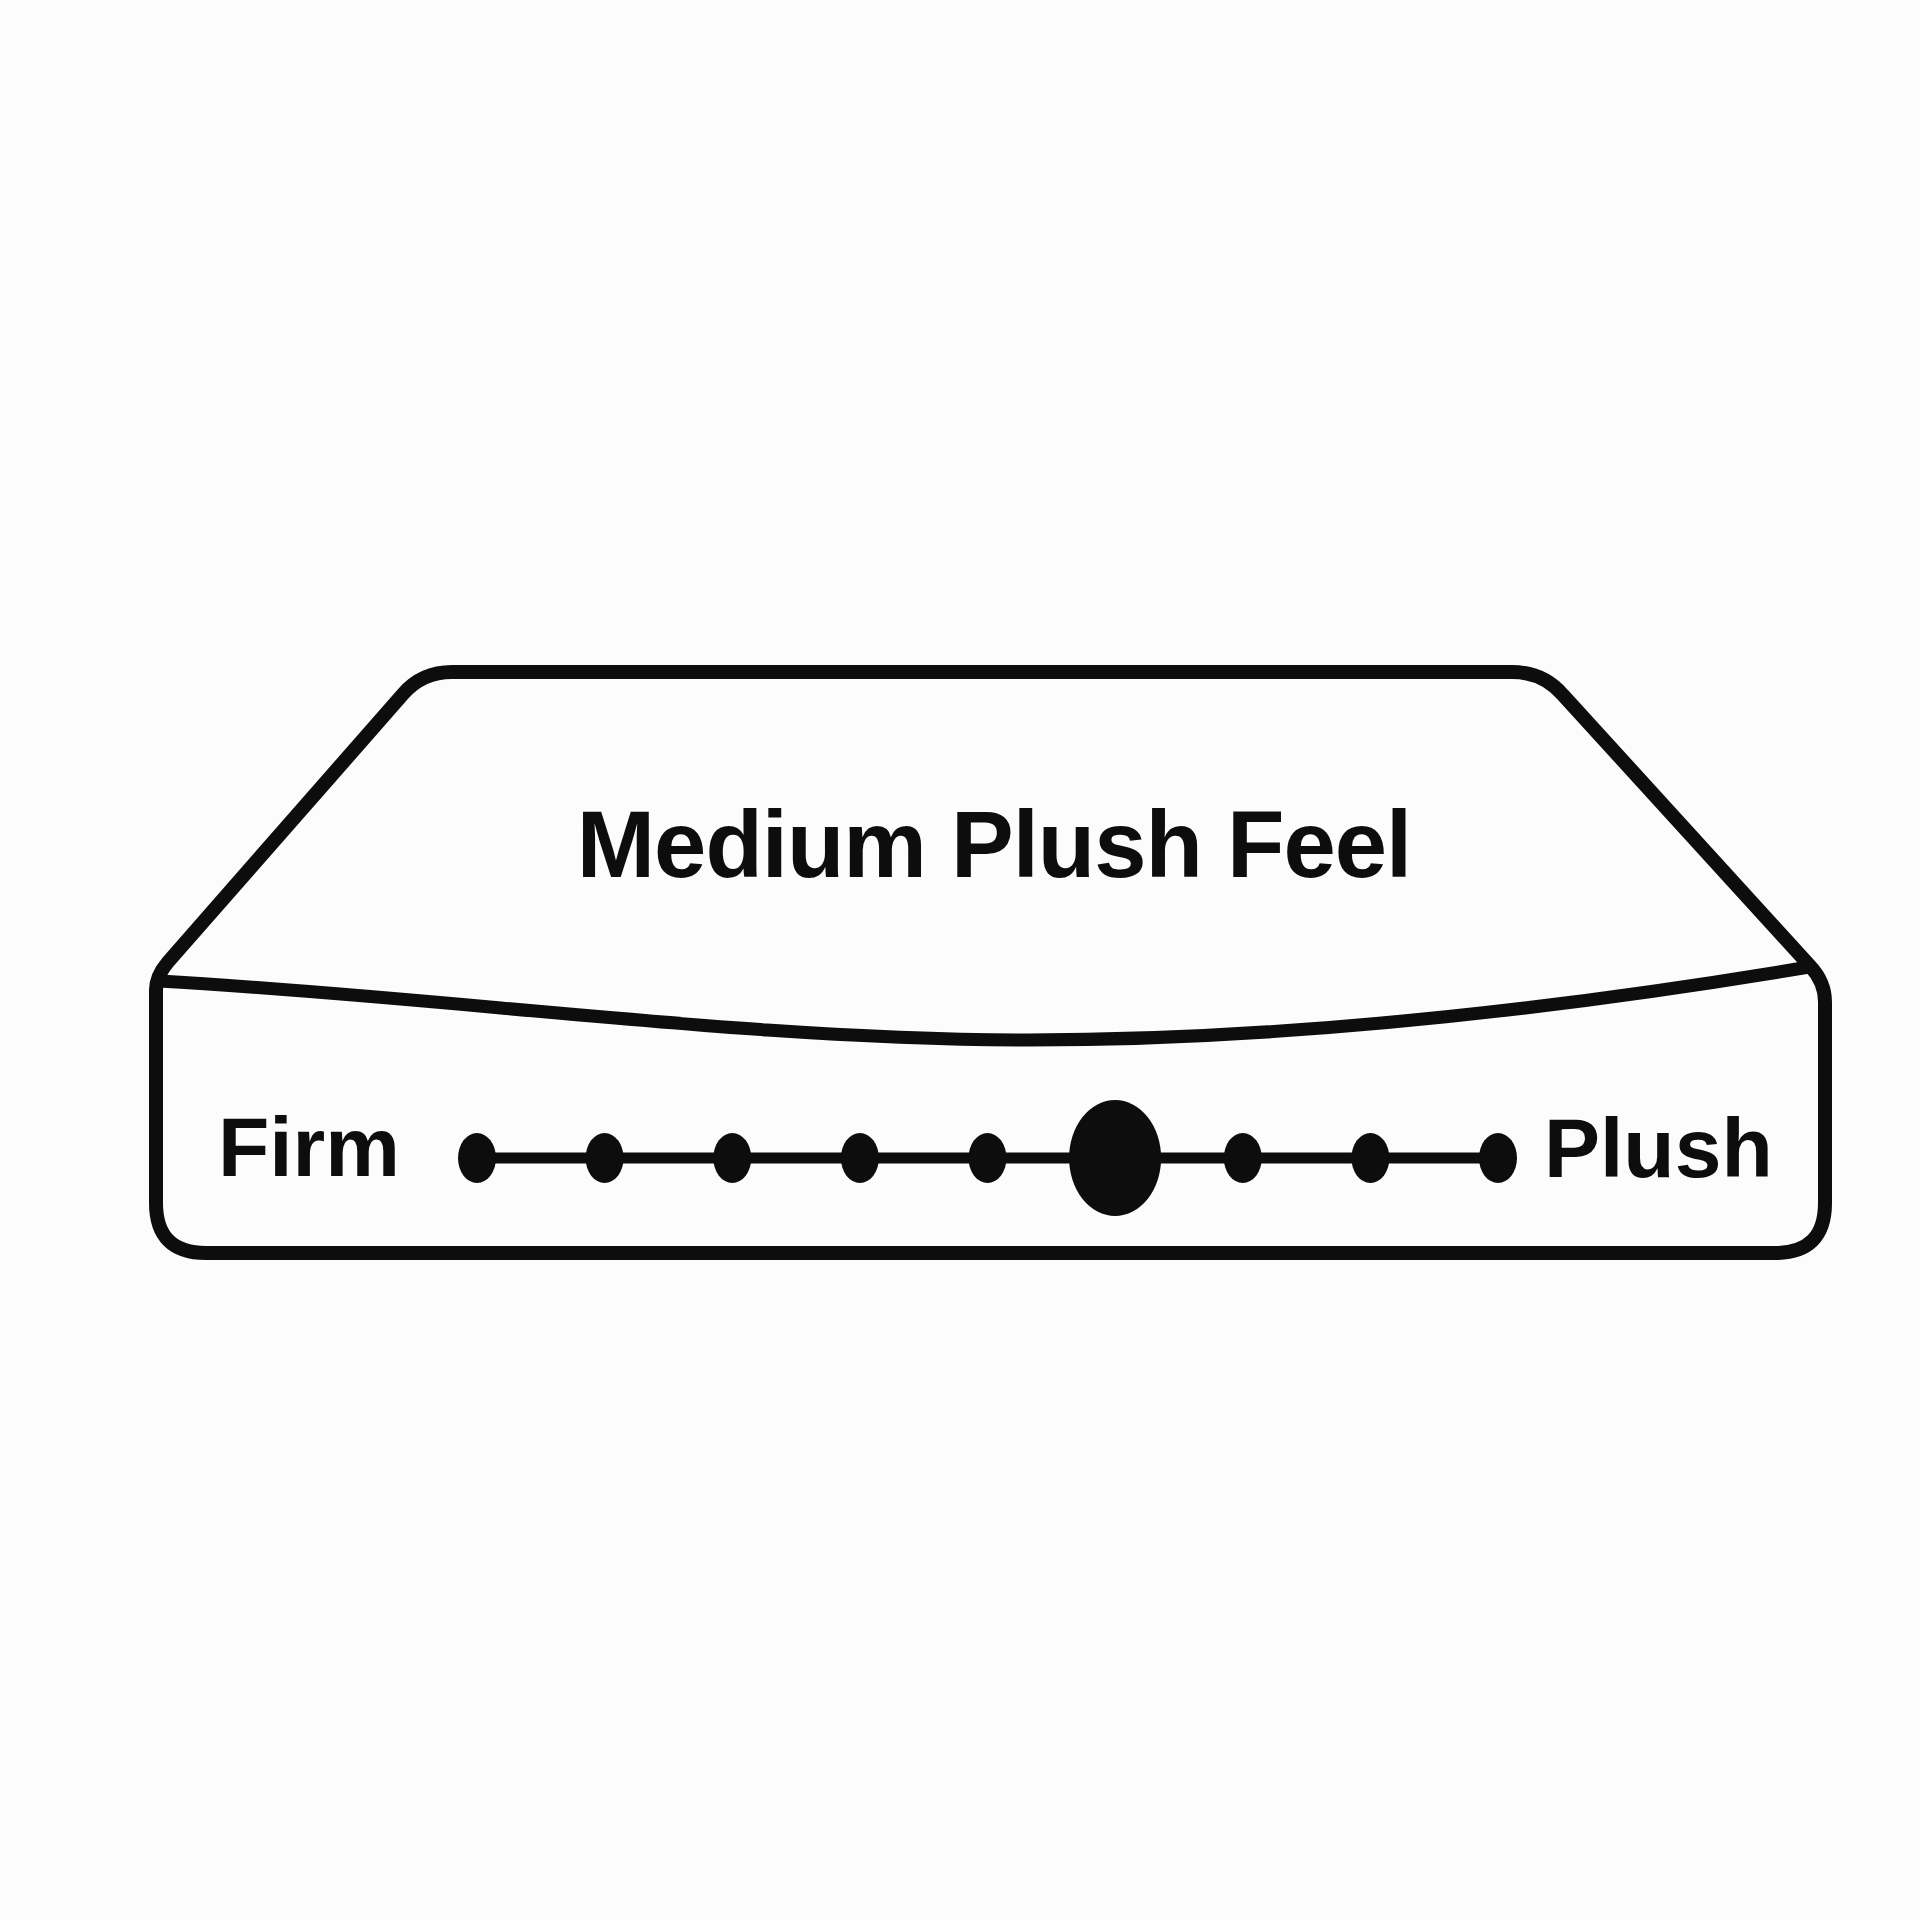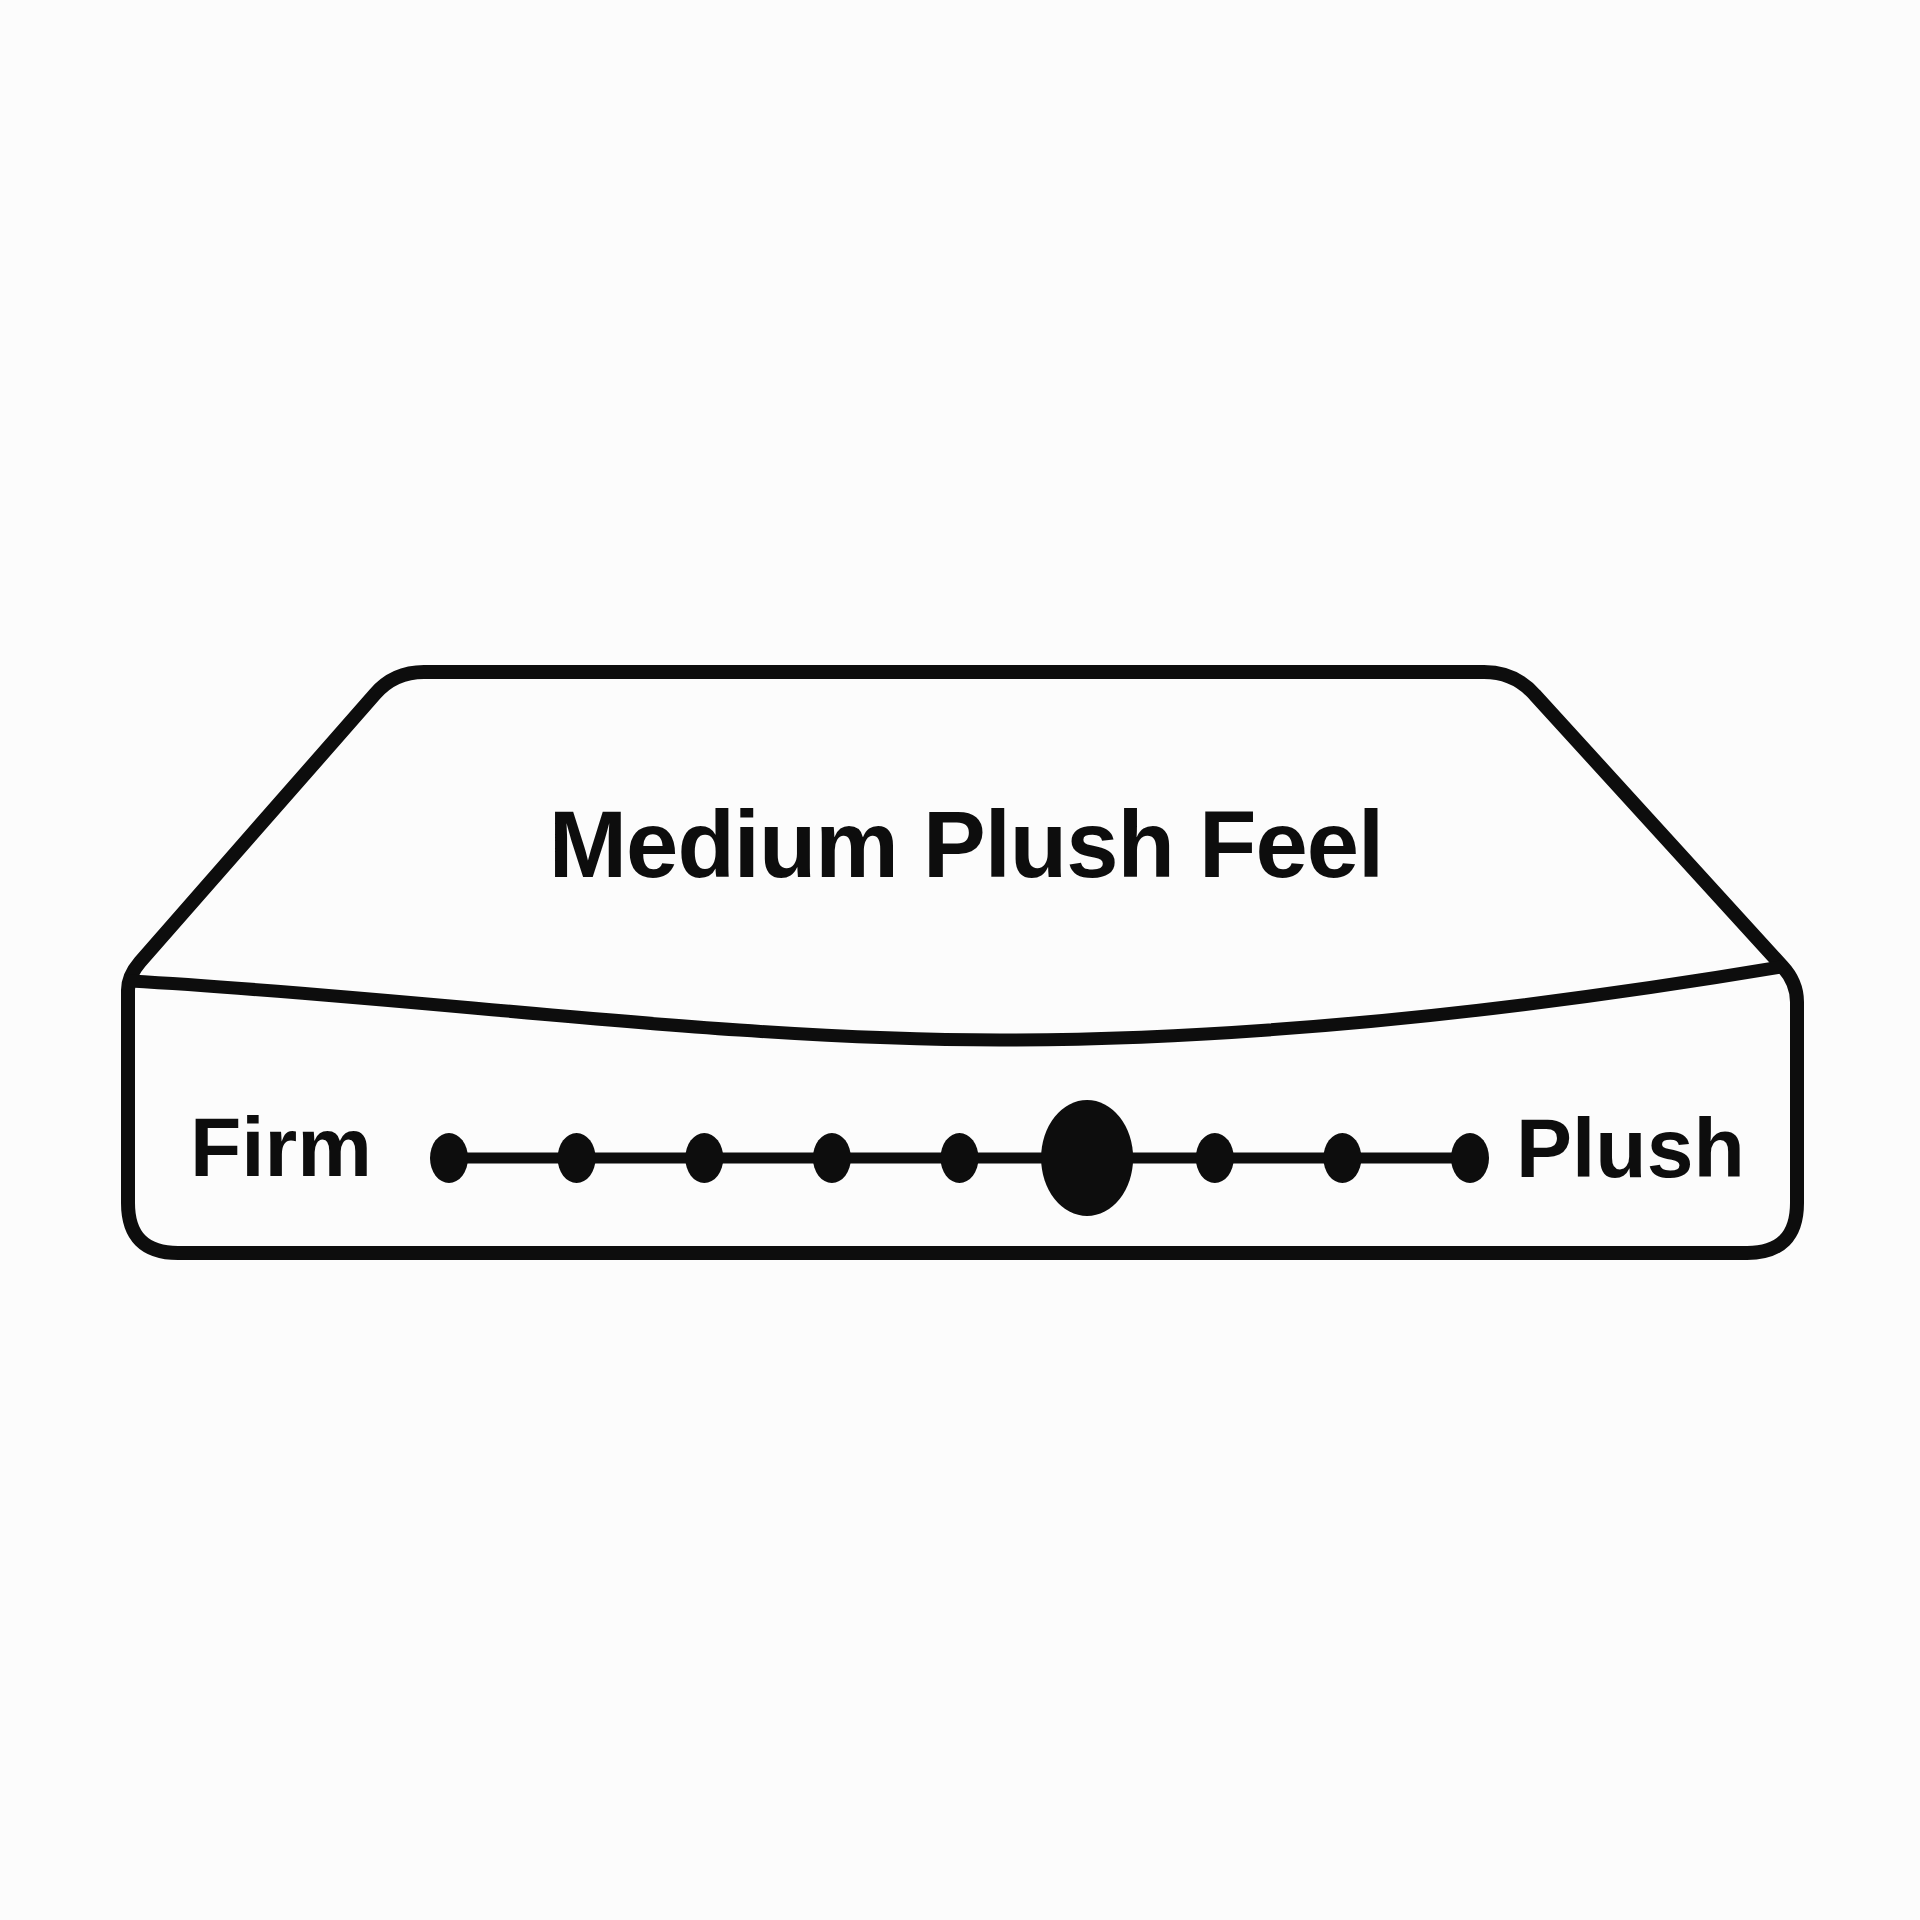--- a/index.html
+++ b/index.html
@@ -8,20 +8,21 @@
     width: 1920px;
     height: 1920px;
     background: #fcfcfc;
     overflow: hidden;
     font-family: "Liberation Sans", sans-serif;
   }
   .canvas {
     position: relative;
     width: 1584px;
     height: 1920px;
+    margin-left: 28px;
   }
   .canvas svg {
     position: absolute;
     top: 0;
     left: 0;
     display: block;
   }
   .title-text {
     font-family: "Liberation Sans", sans-serif;
     font-weight: 700;

